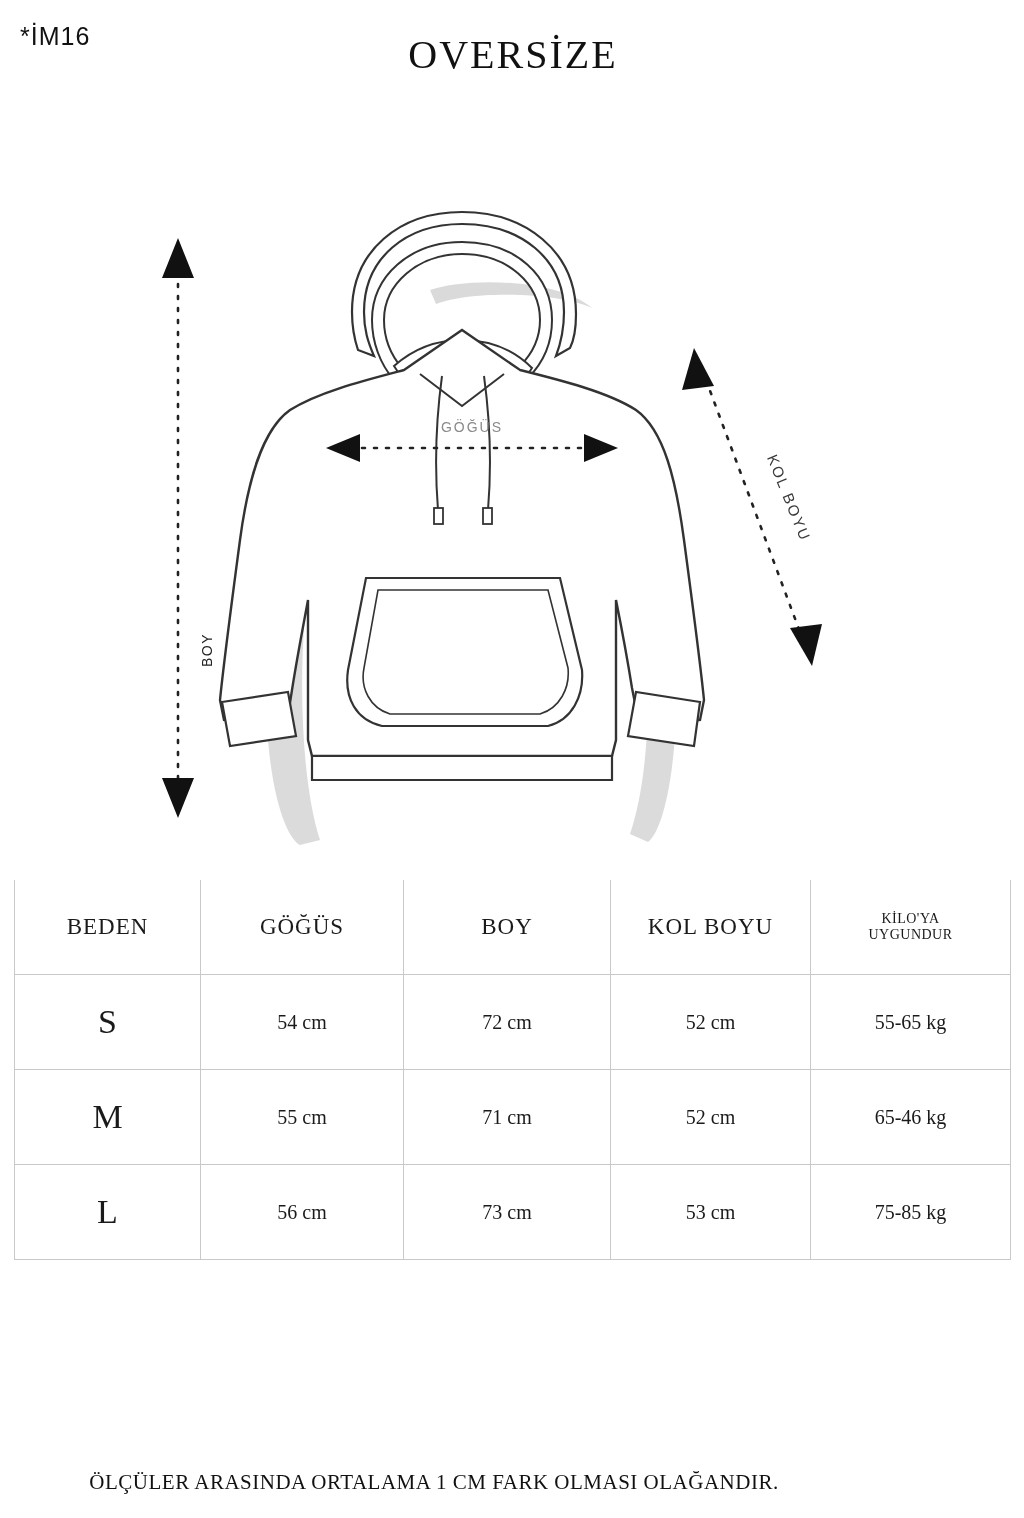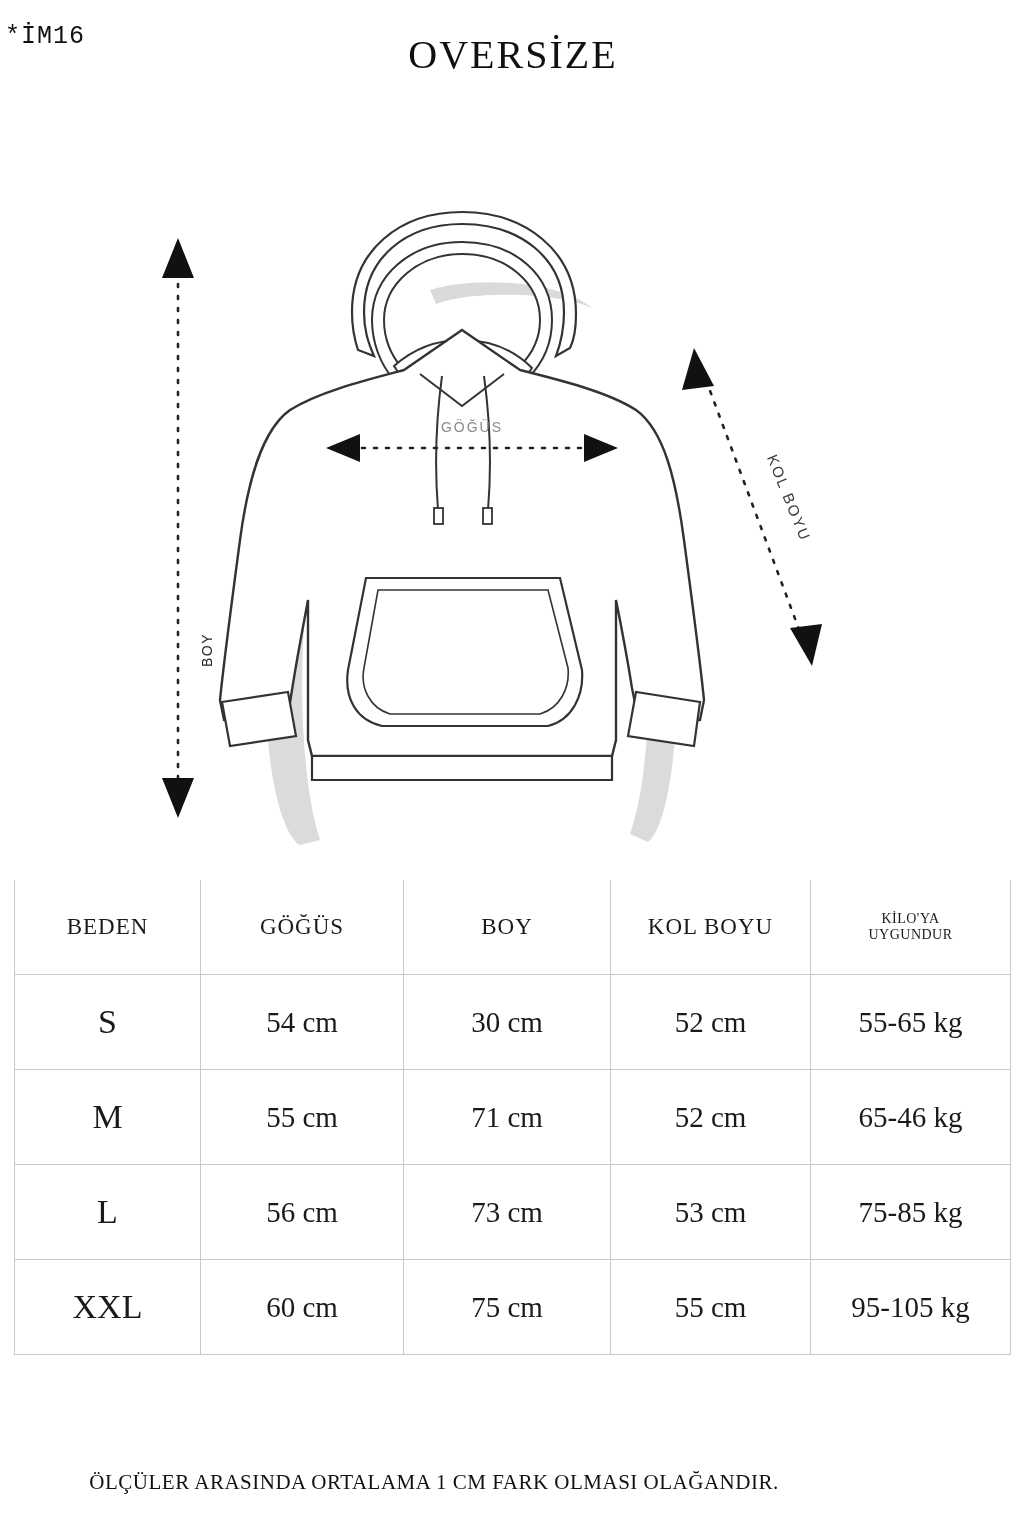--- a/index.html
+++ b/index.html
@@ -11,25 +11,25 @@
     width: 1024px;
     height: 1518px;
     position: relative;
     font-family: "Liberation Serif", serif;
     color: #111;
     overflow: hidden;
   }
 
   .sku {
     position: absolute;
-    left: 5px;
+    left: 20px;
     top: 22px;
     font-size: 25px;
     letter-spacing: 1px;
-    font-family: Liberation Mono, monospace;
+    font-family: Liberation Sans, sans-serif;
   }
 
   .page-title {
     position: absolute;
     top: 30px;
     left: 0;
     width: 1024px;
     text-align: center;
     font-size: 40px;
     letter-spacing: 2px;
@@ -70,21 +70,21 @@
     border-top: none;
   }
   .size-table thead th .kilo-line {
     display: block;
     font-size: 14px;
     line-height: 1.15;
     letter-spacing: 0.5px;
   }
   .size-table tbody td {
     height: 92px;
-    font-size: 29px;
+    font-size: 20px;
     vertical-align: middle;
   }
   .size-table tbody td.beden-cell {
     font-size: 34px;
   }
   .col-beden { width: 186px; }
   .col-gogus { width: 203px; }
   .col-boy   { width: 207px; }
   .col-kol   { width: 200px; }
   .col-kilo  { width: 200px; }
@@ -198,41 +198,34 @@
       <th>
         <span class="kilo-line">KİLO'YA</span>
         <span class="kilo-line">UYGUNDUR</span>
       </th>
     </tr>
   </thead>
   <tbody>
     <tr>
       <td class="beden-cell">S</td>
       <td>54 cm</td>
-      <td>30 cm</td>
+      <td>72 cm</td>
       <td>52  cm</td>
       <td>55-65 kg</td>
     </tr>
     <tr>
       <td class="beden-cell">M</td>
       <td>55 cm</td>
       <td>71 cm</td>
       <td>52 cm</td>
       <td>65-46 kg</td>
     </tr>
     <tr>
       <td class="beden-cell">L</td>
       <td>56 cm</td>
       <td>73 cm</td>
       <td>53 cm</td>
       <td>75-85 kg</td>
     </tr>
-    <tr>
-      <td class="beden-cell">XXL</td>
-      <td>60 cm</td>
-      <td>75 cm</td>
-      <td>55 cm</td>
-      <td>95-105 kg</td>
-    </tr>
   </tbody>
 </table>
 
 <div class="footnote">ÖLÇÜLER ARASINDA ORTALAMA 1 CM FARK OLMASI OLAĞANDIR.</div>
 
 </body></html>

